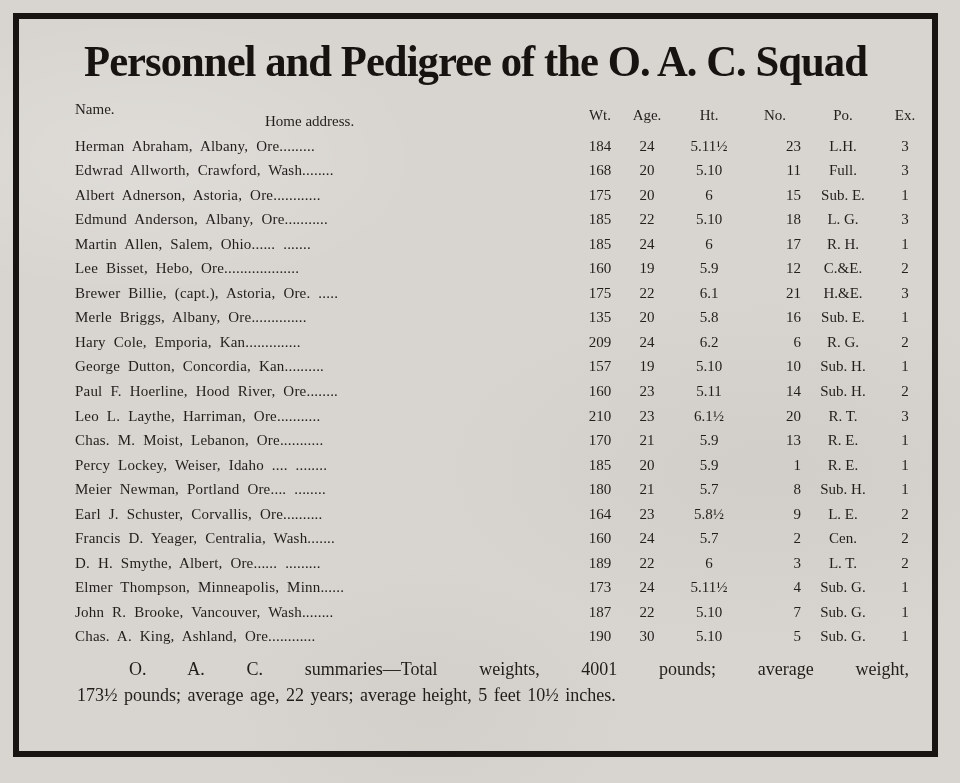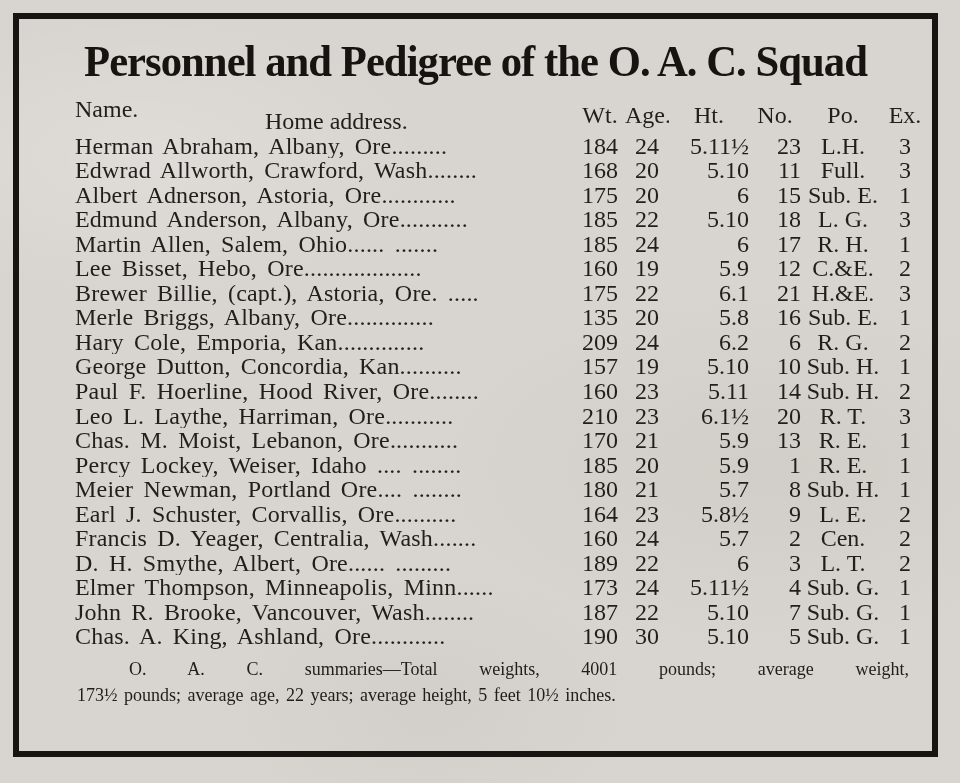--- a/index.html
+++ b/index.html
@@ -40,39 +40,39 @@
     letter-spacing: -1px;
     white-space: nowrap;
     color: #171310;
     transform: scaleX(0.97);
   }
   table.squad {
     table-layout: fixed;
     border-collapse: collapse;
     width: 850px;
     margin: 10px 0 0 56px;
-    font-size: 24px;
+    font-size: 15px;
   }
   table.squad th, table.squad td {
     padding: 0;
     height: 24.55px;
     line-height: 24.55px;
     font-weight: normal;
     white-space: nowrap;
     overflow: hidden;
   }
   th.h-name-cell { text-align: left; }
   .h-name-inner { display: flex; }
   .h-name-inner .lbl-name { width: 190px; }
   .h-name-inner .lbl-address { flex: 1; text-align: left; margin-top: 12px; }
   td.c-na { text-align: left; word-spacing: 4px; letter-spacing: 0.2px; }
   th.h-wt,  td.c-wt  { text-align: center; }
   th.h-age, td.c-age { text-align: center; }
   th.h-ht  { text-align: center; }
-  td.c-ht  { text-align: right; padding-left: 12px; }
+  td.c-ht  { text-align: center; padding-left: 12px; }
   th.h-no  { text-align: center; }
   td.c-no  { text-align: right; padding-right: 4px; }
   th.h-po,  td.c-po  { text-align: center; }
   th.h-ex,  td.c-ex  { text-align: center; }
   .summary {
     width: 832px;
     margin: 7px 0 0 58px;
     font-size: 18px;
     line-height: 26px;
     color: #201d1a;

